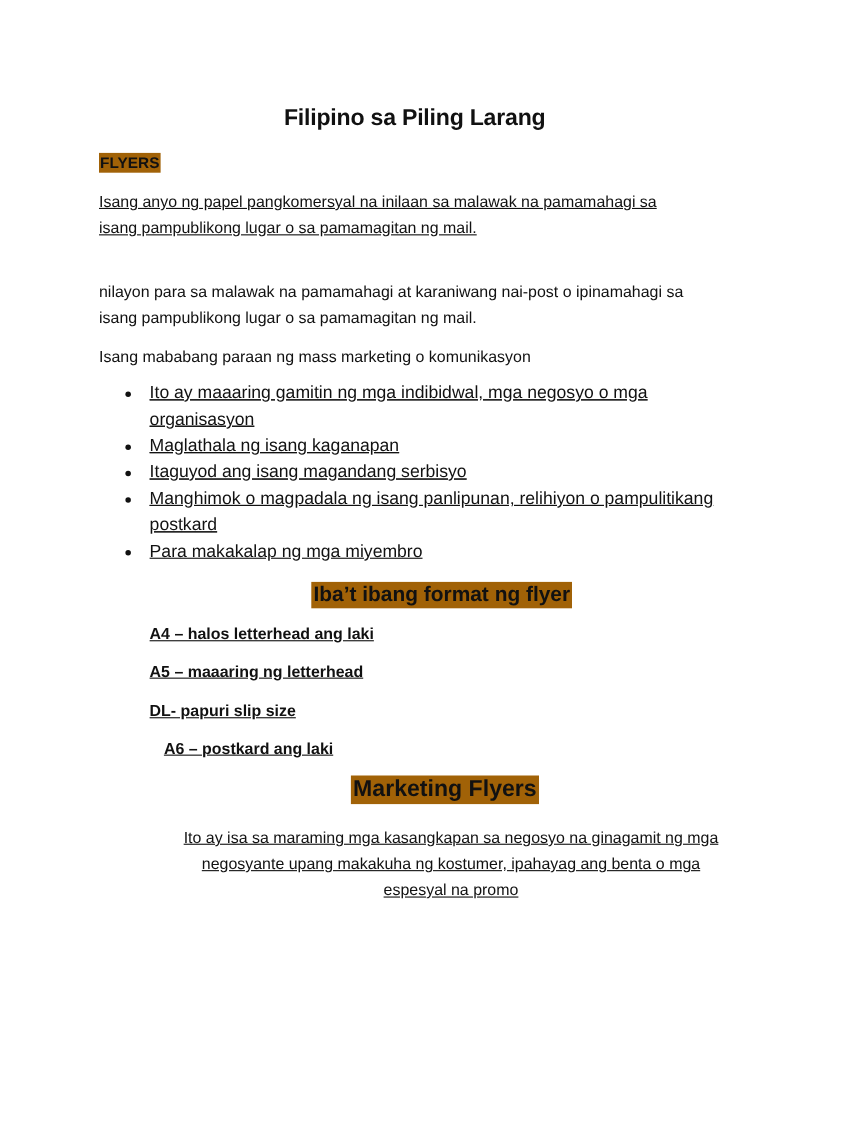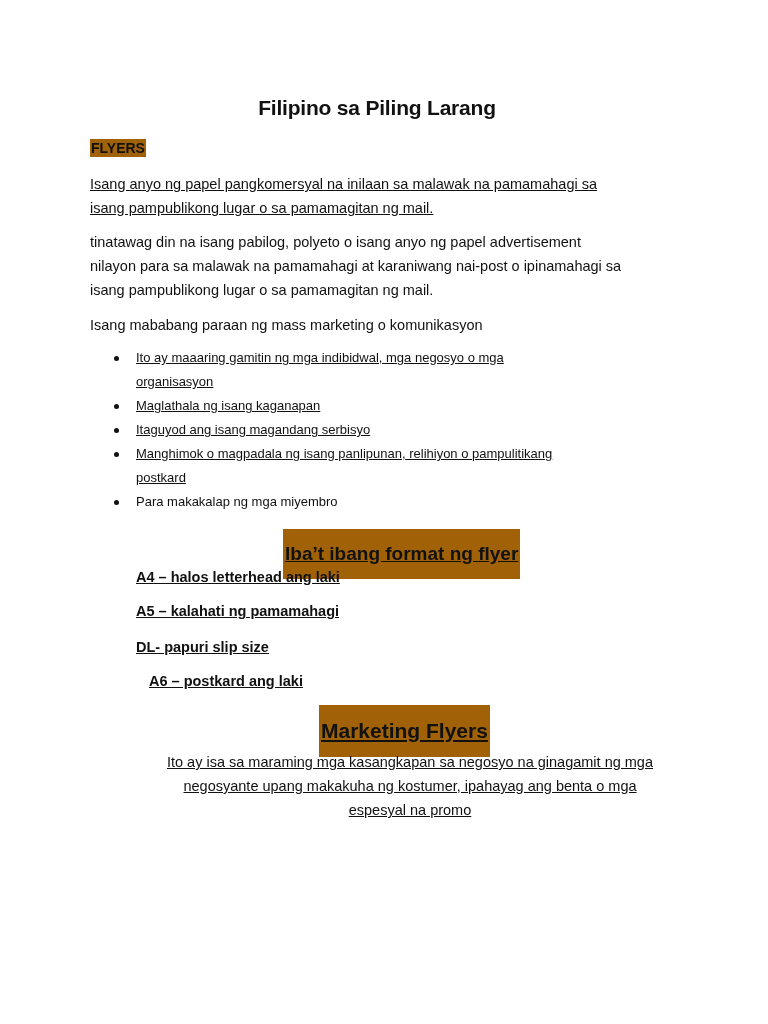--- a/index.html
+++ b/index.html
@@ -45,41 +45,41 @@
     }
     .italic-u {
       text-decoration: underline;
     }
     .u { text-decoration: underline; }
     .bullet-list {
       position: absolute;
       left: 110px;
       top: 346px;
       width: 580px;
-      font-size: 13px;
+      font-size: 16px;
       line-height: 24px;
       margin: 0; padding: 0;
       list-style: none;
+      text-decoration: underline;
     }
     .bullet-list li {
       position: relative;
       padding-left: 26px;
     }
     .bullet-list li .dot {
       position: absolute;
       left: 4px; top: 10px;
       width: 5px; height: 5px;
       border-radius: 50%;
       background: #111;
     }
     .section-head {
       font-size: 19px;
       font-weight: bold;
-      padding: 14px 2px;
-      text-decoration: underline;
+      padding: 1px 2px;
     }
     .format-item {
       left: 136px;
       font-size: 14.5px;
       font-weight: bold;
       text-decoration: underline;
     }
     .center-para {
       left: 130px; width: 560px;
       text-align: center;
@@ -93,21 +93,20 @@
 
 <div class="page">
 
   <div class="abs title">Filipino sa Piling Larang</div>
 
   <div class="abs flyers-label hl">FLYERS</div>
 
   <div class="abs para italic-u" style="top:172px;">Isang anyo ng papel pangkomersyal na inilaan sa malawak na pamamahagi sa </div>
   <div class="abs para italic-u" style="top:196px;">isang pampublikong lugar o sa pamamagitan ng mail.</div>
 
-  <div class="abs para" style="top:230px;">tinatawag din na isang pabilog, polyeto o  isang anyo ng papel advertisement</div>
   <div class="abs para" style="top:254px;">nilayon para sa malawak na pamamahagi at karaniwang nai-post o ipinamahagi sa</div>
   <div class="abs para" style="top:278px;">isang pampublikong lugar o sa pamamagitan ng mail.</div>
 
   <div class="abs para" style="top:313px;">Isang mababang paraan ng mass marketing o komunikasyon</div>
 
   <ul class="bullet-list">
     <li>
       <span class="dot"></span>
       <span class="u">Ito ay maaaring gamitin ng mga indibidwal, mga negosyo o mga </span><br>
       <span class="u">organisasyon</span>
@@ -127,21 +126,21 @@
     </li>
     <li>
       <span class="dot"></span>
       <span>Para makakalap ng mga miyembro</span>
     </li>
   </ul>
 
   <div class="abs section-head hl" style="top:529px; left:283px;">Iba’t ibang format ng flyer</div>
 
   <div class="abs format-item" style="top:569px;">A4 – halos letterhead ang laki</div>
-  <div class="abs format-item" style="top:603px;">A5 – kalahati ng pamamahagi</div>
+  <div class="abs format-item" style="top:603px;">A5 – maaaring ng letterhead</div>
   <div class="abs format-item" style="top:639px;">DL- papuri slip size</div>
   <div class="abs format-item" style="top:673px;margin-left:13px;">A6 – postkard ang laki</div>
 
   <div class="abs section-head hl" style="top:705px; left:319px; font-size:21px;">Marketing Flyers</div>
 
   <div class="abs center-para u" style="top:750px;">Ito ay isa sa maraming mga kasangkapan sa negosyo na ginagamit ng mga</div>
   <div class="abs center-para u" style="top:774px;">negosyante upang makakuha ng kostumer, ipahayag ang benta o mga</div>
   <div class="abs center-para" style="top:798px;"><span class="u">espesyal na promo</span></div>
 
 </div>

